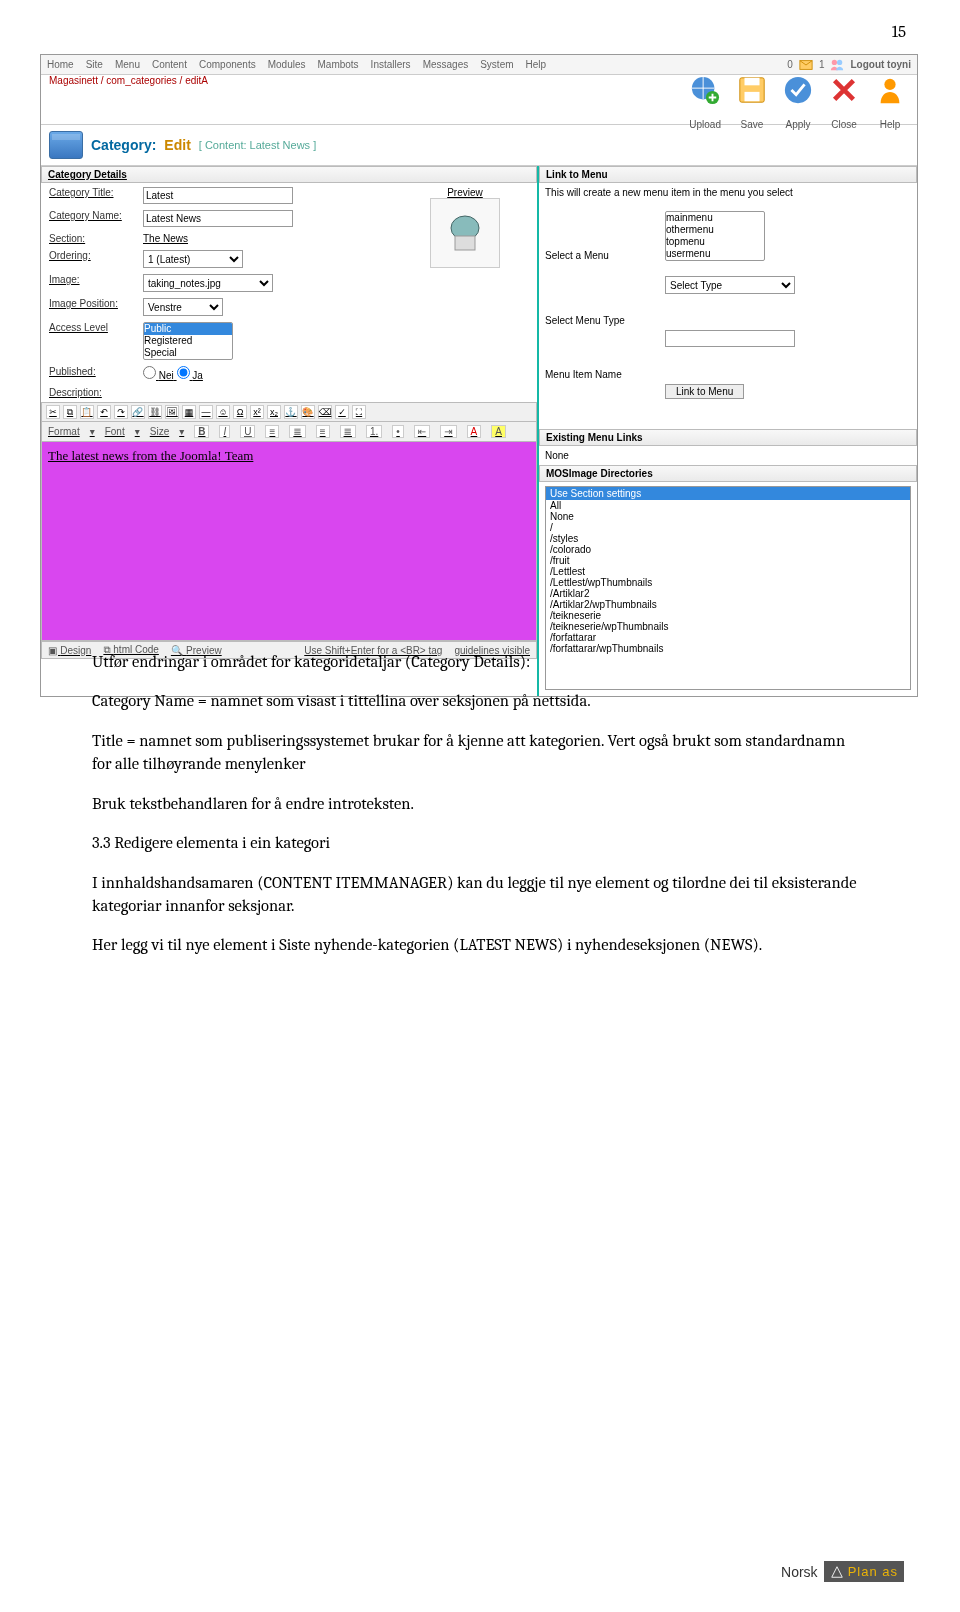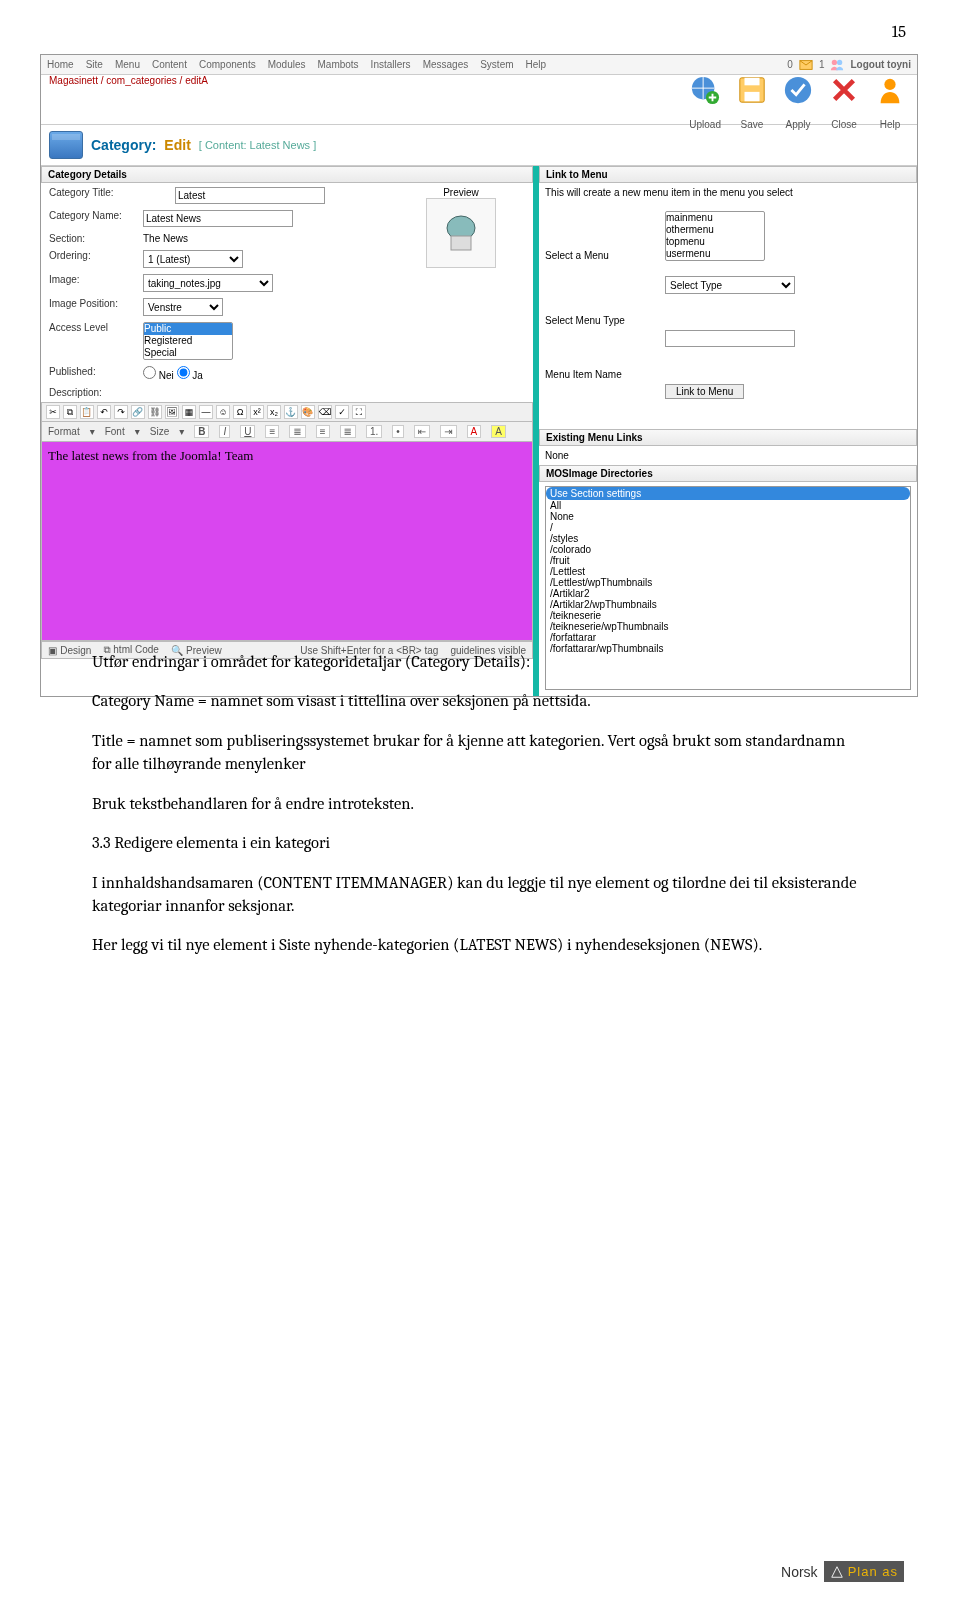--- a/index.html
+++ b/index.html
@@ -14,21 +14,21 @@
   .breadcrumb { color: #a00; font-size: 10px; padding-left: 8px; flex: 1; }
   .tb-buttons { display: flex; gap:16px; padding-right: 12px; }
   .tb-btn { display: flex; flex-direction: column; align-items: center; font-size: 10px; color: #555; gap: 14px; }
   .tb-btn .big-icon { width: 30px; height: 30px; }
   .ss-titlebar { display: flex; align-items: center; gap: 8px; padding: 6px 8px; border-bottom: 1px solid #ccc; }
   .window-ico { width: 34px; height: 28px; background: linear-gradient(#6aa9e8,#3a77c0); border: 1px solid #3a6ea5; border-radius: 3px; position: relative; }
   .window-ico::after { content:''; position:absolute; top:2px; left:2px; right:2px; height:6px; background:#fff3; }
   .page-title-lbl { color: #0369a1; font-weight: bold; font-size: 14px; }
   .page-title-sub { color: #5a9; font-size: 11px; }
   .ss-body { display: flex; }
-  .ss-left { width: 498px; border-right: 6px solid #14b8a6; }
+  .ss-left { width: 498px; border-right: 2px solid #14b8a6; text-decoration: underline; }
   .ss-right { flex: 1; }
   .panel-hdr { background: linear-gradient(#f8f8f8,#eaeaea); border: 1px solid #bbb; padding: 2px 6px; font-weight: bold; font-size: 10px; }
   .form-tbl { width: 100%; font-size: 10px; }
   .form-tbl td { padding: 2px 6px; vertical-align: top; }
   .form-tbl td:first-child { width: 92px; color: #333; }
   .txt-in { height: 17px; border: 1px solid #999; background:#fff; font-size:10px; padding:0 2px; }
   .sel-in { height: 18px; border: 1px solid #999; background:#fff; font-size:10px; }
   .multi-sel { border: 1px solid #999; font-size:10px; }
   .multi-sel option.selected { background:#38d; color:#fff; }
   .editor-tb { background:#f0f0f0; border:1px solid #bbb; padding:2px 4px; display:flex; flex-wrap:wrap; gap:3px; align-items:center; }
@@ -37,21 +37,21 @@
   .ed-formatbar span.letter { border:1px solid #ccc; padding:0 3px; background:#fff; }
   .editor-body { border:1px solid #bbb; height: 200px; padding: 6px; font-family: 'Times New Roman', serif; font-size: 13px; background:#d946ef; }
   .editor-footer { background:#f0f0f0; border:1px solid #bbb; padding:2px 6px; display:flex; gap:12px; font-size:10px; color:#555; align-items:center; }
   .editor-footer .flex1 { flex:1; }
   .right-panel-body { padding: 4px 6px; font-size: 10px; }
   .menu-row { display: flex; padding: 2px 0; align-items: flex-start; }
   .menu-row > span:first-child { width: 120px; margin-top: 39px; }
   .link-btn { border:1px solid #999; background:#eee; padding: 1px 10px; font-size:10px; }
   .dir-list { border:1px solid #999; height: 204px; overflow-y:scroll; font-size:10px; }
   .dir-list .hdr { background:#38d; color:#fff; padding:1px 4px; }
-  .dir-list div { padding: 0 4px; border-radius: 6px; }
+  .dir-list div { padding: 0 4px; }
   .preview-col { width: 140px; text-align:center; }
   .preview-img { width: 70px; height: 70px; border:1px solid #ccc; margin: 0 auto; display:flex; align-items:center; justify-content:center; background:#f8f8f8; }
 
   .doc-body { position: absolute; top: 650px; left: 92px; width: 775px; font-size: 16.5px; line-height: 1.42; }
   .doc-body p { margin-bottom: 16px; }
   .sec-heading { font-size: 16.5px; margin: 10px 0 16px 0; font-weight: normal; }
 
   .footer-logo { position: absolute; bottom: 30px; right: 56px; display:flex; align-items:center; gap:6px; font-family: Arial, sans-serif; font-size: 14px; color:#333; }
   .footer-logo .dk { background:#555; color:#fff; padding: 3px 6px; font-size:12px; letter-spacing:1px; display:flex; align-items:center; gap:4px; }
   .nv-glyph { font-size:13px; color:#eab308; }
@@ -144,21 +144,21 @@
   </div>
 
   <div class="ss-body">
 
     <div class="ss-left">
       <div class="panel-hdr">Category Details</div>
       <table class="form-tbl">
         <tbody>
             <tr>
           <td>Category Title:</td>
-          <td><input class="txt-in" style="width: 150px; margin-left: 32px;" value="Latest"></td>
+          <td><input class="txt-in" style="width: 150px;" value="Latest"></td>
           <td rowspan="8" class="preview-col">
             <span>Preview</span><br>
             <div class="preview-img">
               <svg viewBox="0 0 50 50" width="50" height="50">
                     <ellipse cx="25" cy="20" rx="14" ry="12" fill="#8bb" stroke="#466"></ellipse>
                     <rect x="15" y="28" width="20" height="14" fill="#ddd" stroke="#999"></rect>
                   </svg>
             </div>
           </td>
         </tr>

